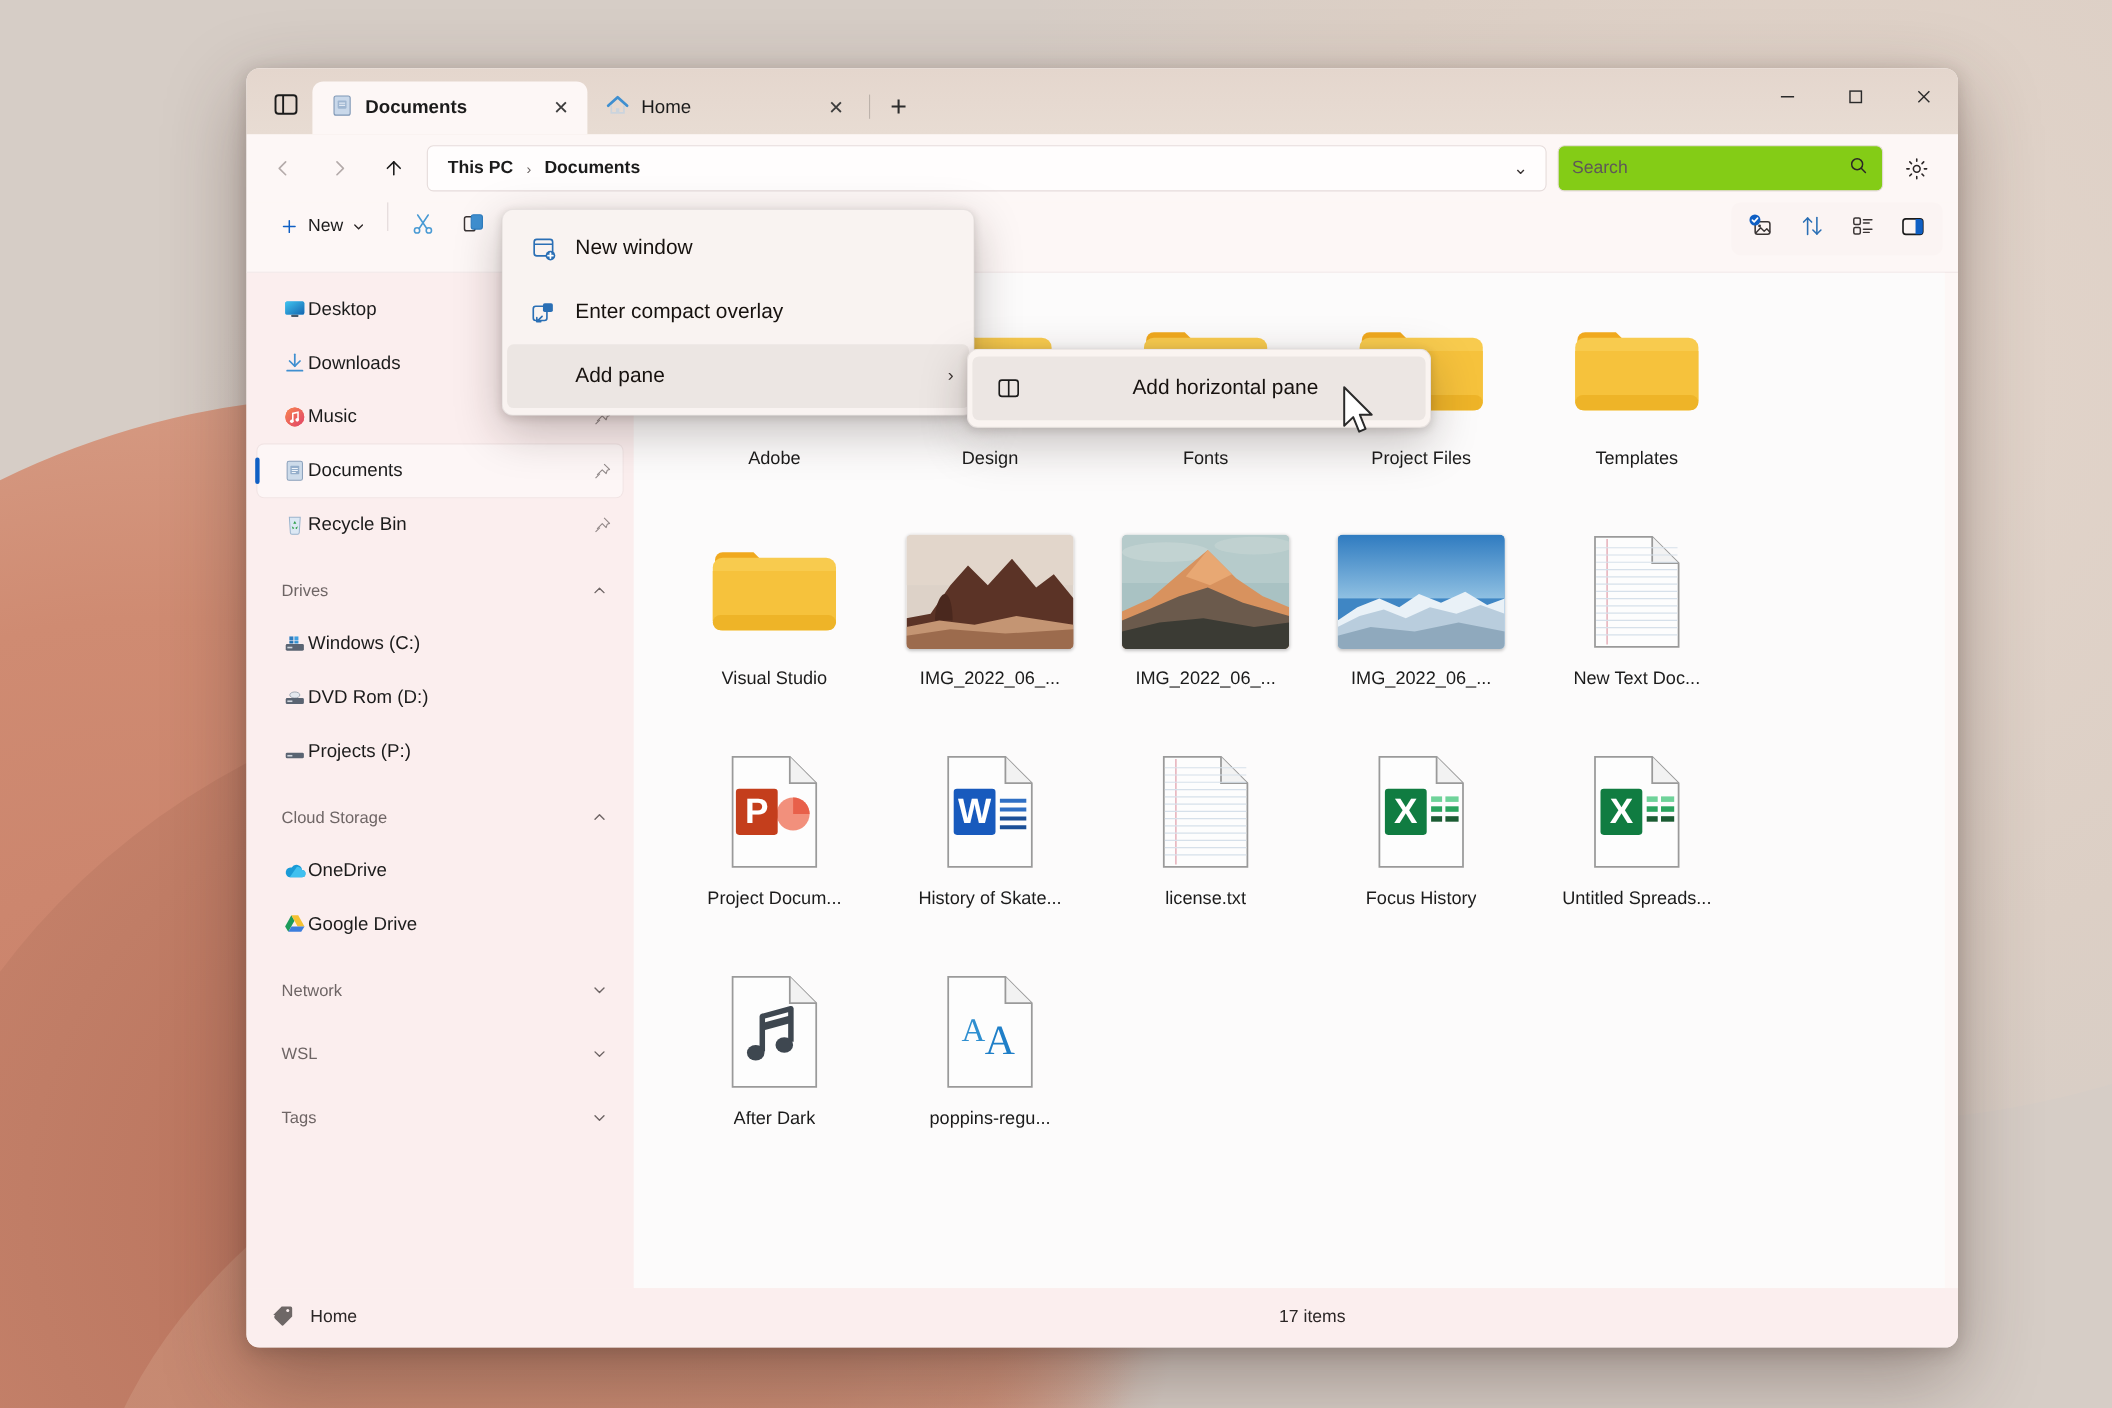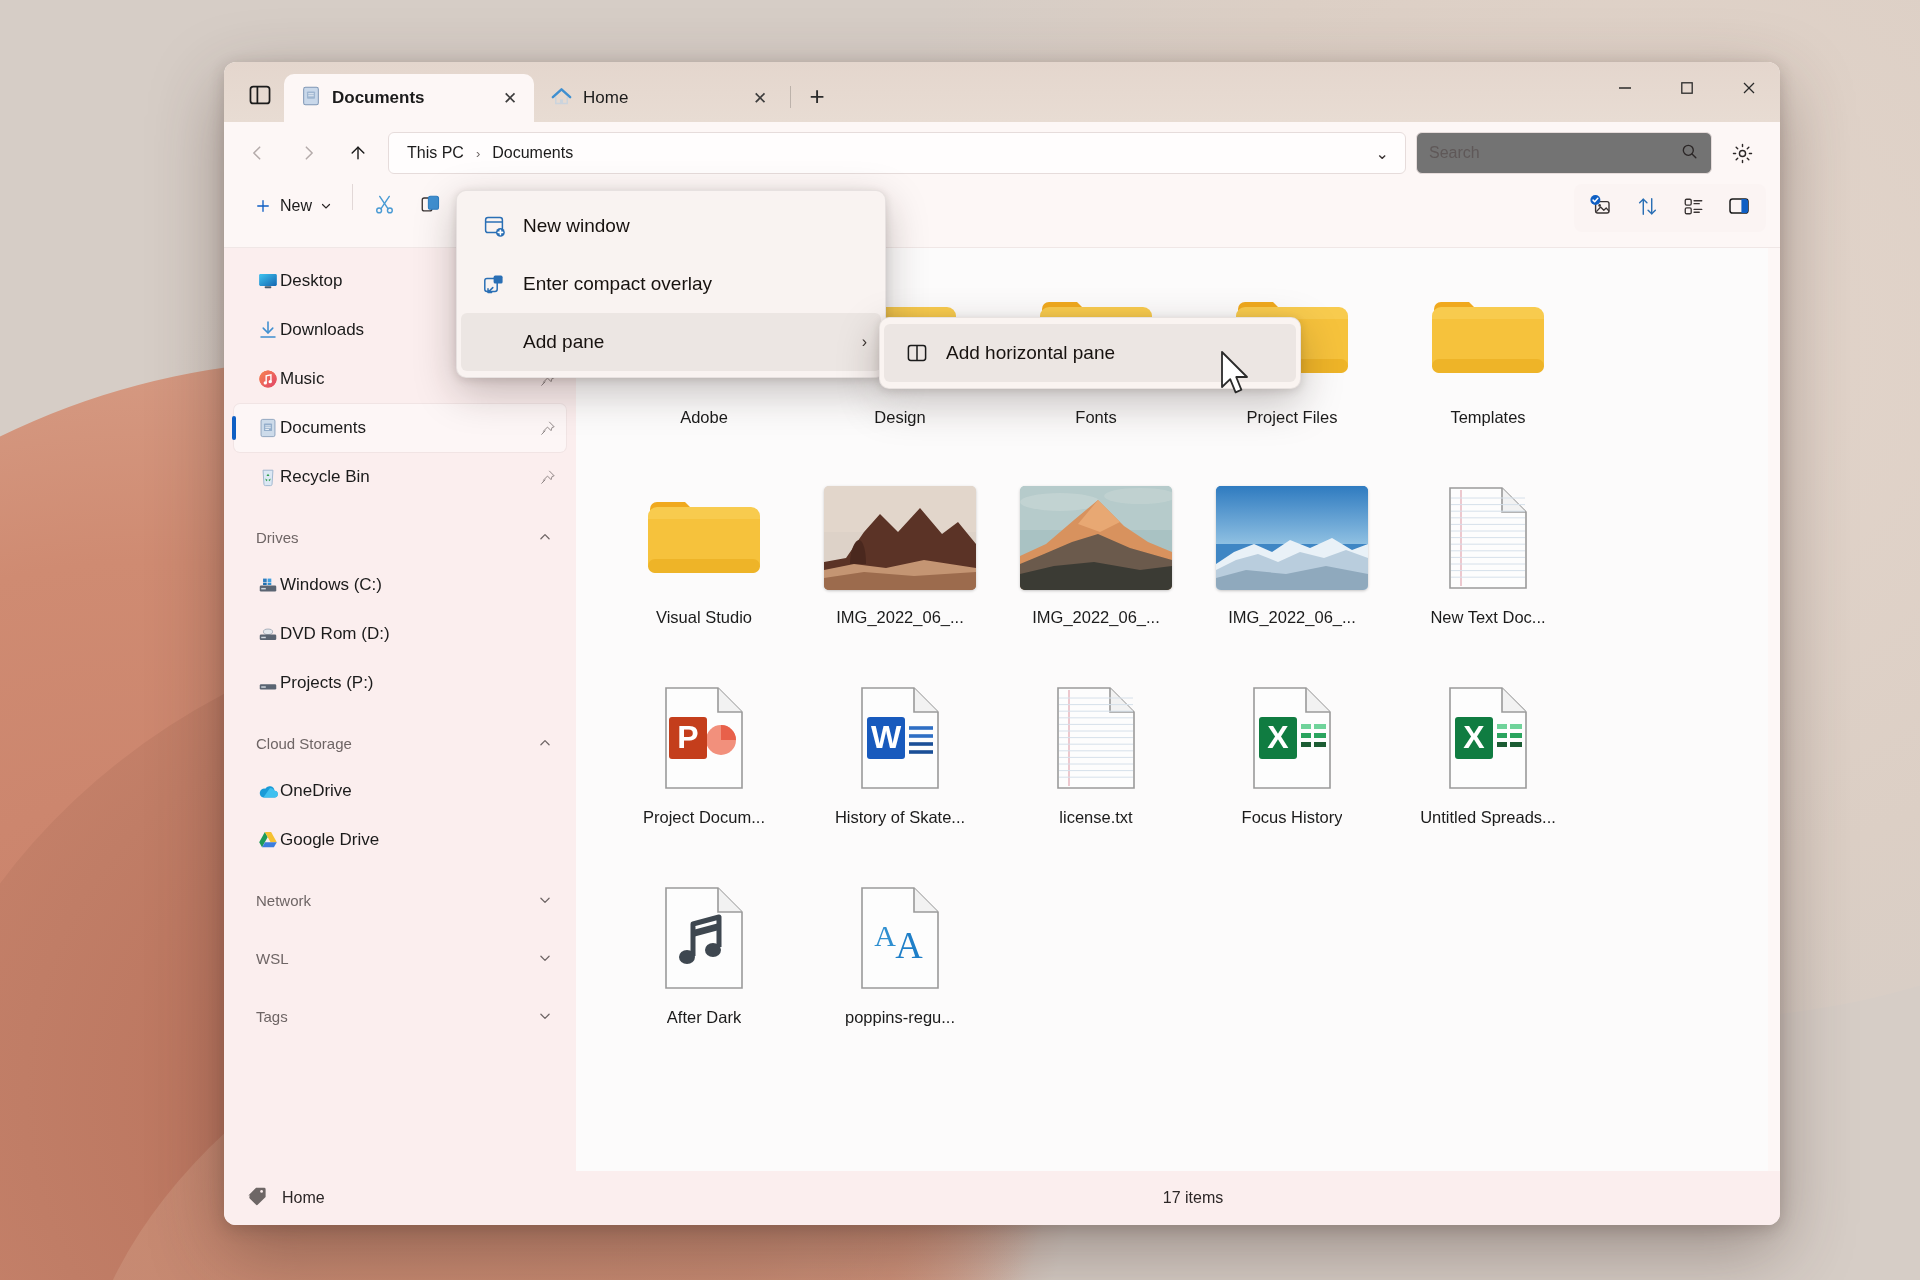--- a/index.html
+++ b/index.html
@@ -144,27 +144,27 @@
     flex: 1;
     height: 42px;
     background: #fffdfd;
     border: 1px solid #e6dcdb;
     border-radius: 6px;
     display: flex; align-items: center;
     padding: 0 8px 0 12px;
     gap: 6px;
     font-size: 16px; color: #1b1b1b;
   }
-  .crumb { padding: 3px 6px; border-radius: 4px; cursor: pointer; white-space: nowrap; }
+  .crumb { padding: 3px 6px; border-radius: 4px; cursor: pointer; white-space: nowrap; font-weight: bold; }
   .crumb-sep { color: #6b6463; font-size: 13px; }
   .crumb-spacer { flex: 1; }
   .crumb-chev { padding: 4px 8px; cursor: pointer; color: #3a3434; }
   #searchbox {
     width: 296px; height: 42px;
-    background: #737373;
+    background: #84cc16;
     border: 1px solid #e6dcdb;
     border-radius: 6px;
     display: flex; align-items: center;
     padding: 0 12px;
     gap: 8px;
   }
   #searchinput {
     flex: 1; border: none; outline: none; background: transparent;
     font-size: 16px; color: #1b1b1b;
     font-family: "Liberation Sans", sans-serif;
@@ -330,20 +330,21 @@
   #submenu {
     position: absolute;
     left: 655px; top: 255px;
     width: 422px;
     background: #faf4f1;
     border: 1px solid rgba(0,0,0,.07);
     border-radius: 10px;
     box-shadow: 0 14px 42px rgba(40,25,20,.26), 0 2px 8px rgba(40,25,20,.14);
     padding: 6px 4px;
     z-index: 45;
+    text-align: center;
   }
 
   
   #cursor {
     position: absolute;
     left: 995px; top: 288px;
     z-index: 60;
     pointer-events: none;
   }
 

